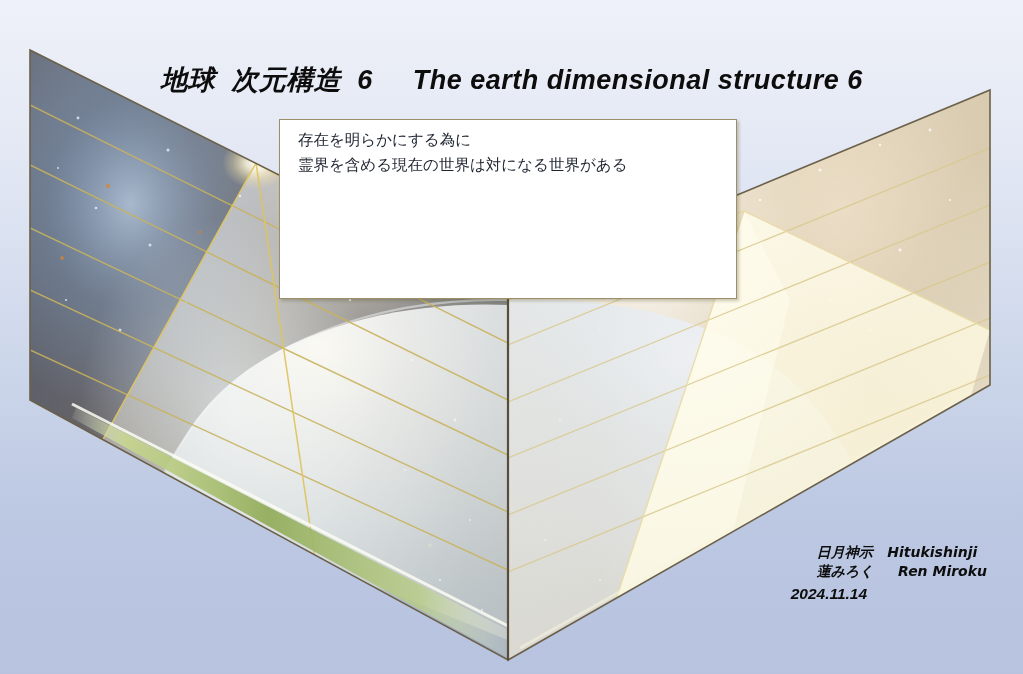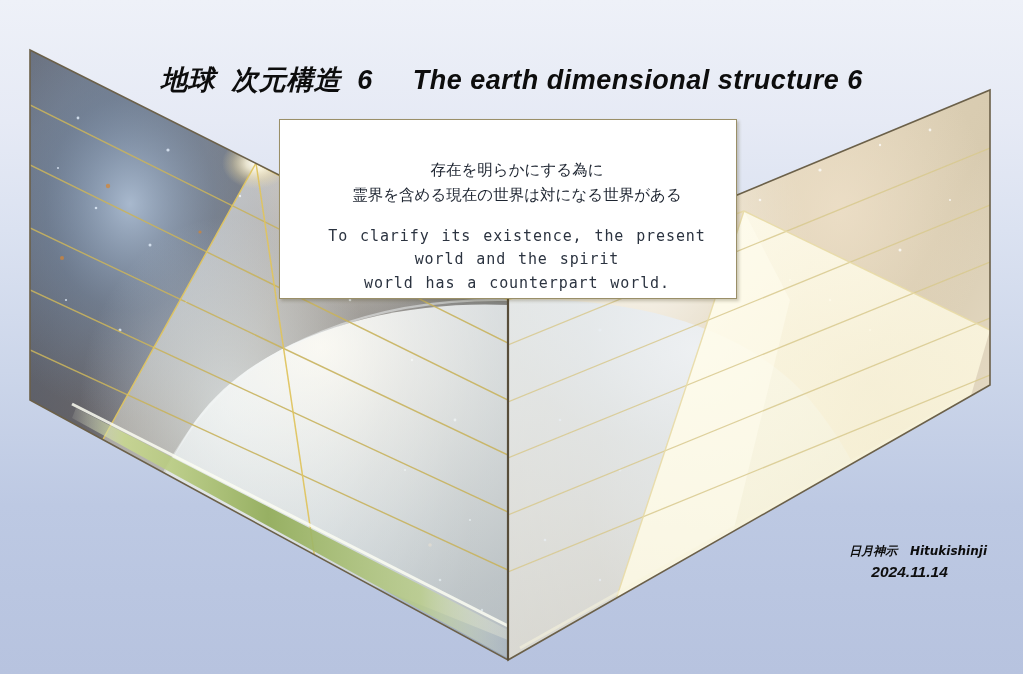--- a/index.html
+++ b/index.html
@@ -26,40 +26,40 @@
   #diagram{position:absolute;left:0;top:0;width:1023px;height:674px;z-index:10;}
   
   #caption{
     position:absolute;left:279px;top:119px;width:458px;height:180px;
     background:#ffffff;
     border:1.5px solid #9a8f68;
     box-shadow:2px 2px 3px rgba(90,80,50,0.30);
     box-sizing:border-box;
     z-index:45;
   }
-  #caption .inner{padding:38px 0 0 18px;text-align:center;}
+  #caption .inner{padding:8px 0 0 18px;}
   .cap-ja{
     font-size:15.5px;color:#1d2430;line-height:1.62;
     font-family:"DejaVu Sans","Liberation Sans",sans-serif;
     white-space:pre-line;
   }
   .cap-gap{height:17px;}
   .cap-en{
     font-size:15px;color:#2b3340;line-height:1.55;
     letter-spacing:0.9px;word-spacing:2px;
     font-family:"DejaVu Sans Mono","Liberation Mono",monospace;
     white-space:pre-line;
   }
   
   #signature{
     position:absolute;right:36px;top:543px;
     text-align:left;z-index:46;
     font-weight:bold;font-style:italic;color:#0d0d0d;
   }
-  #signature .srow{font-size:12px;line-height:1.38;white-space:pre;}
+  #signature .srow{font-size:14px;line-height:1.38;white-space:pre;margin-left:48px;}
   #signature .sdate{font-size:15.5px;line-height:1.5;padding-left:22px;white-space:pre;}
   .jp{font-family:"DejaVu Sans","Liberation Sans",sans-serif;}
 </style>
 </head>
 <body>
 
 <div id="slide">
 
   <svg id="diagram" viewBox="0 0 1023 674" preserveAspectRatio="none">
     <defs>
@@ -288,23 +288,22 @@
     <line x1="508" y1="290" x2="508" y2="660" stroke="#574d3a" stroke-width="2.2"></line>
   </svg>
 
   <div id="title">地球  次元構造  6     The earth dimensional structure 6</div>
 
   <div id="caption">
     <div class="inner">
       <div class="cap-ja jp">存在を明らかにする為に
 霊界を含める現在の世界は対になる世界がある</div>
       <div class="cap-gap"></div>
-      <div class="cap-en">To clarify its existence, the present world and the spirit
-world has a counterpart world.</div>
     </div>
   </div>
 
   <div id="signature">
     <div class="srow jp">日月神示   Hitukishinji</div>
+    <div class="srow jp">蓮みろく     Ren Miroku</div>
     <div class="sdate">2024.11.14</div>
   </div>
 
 </div>
 
 </body></html>

